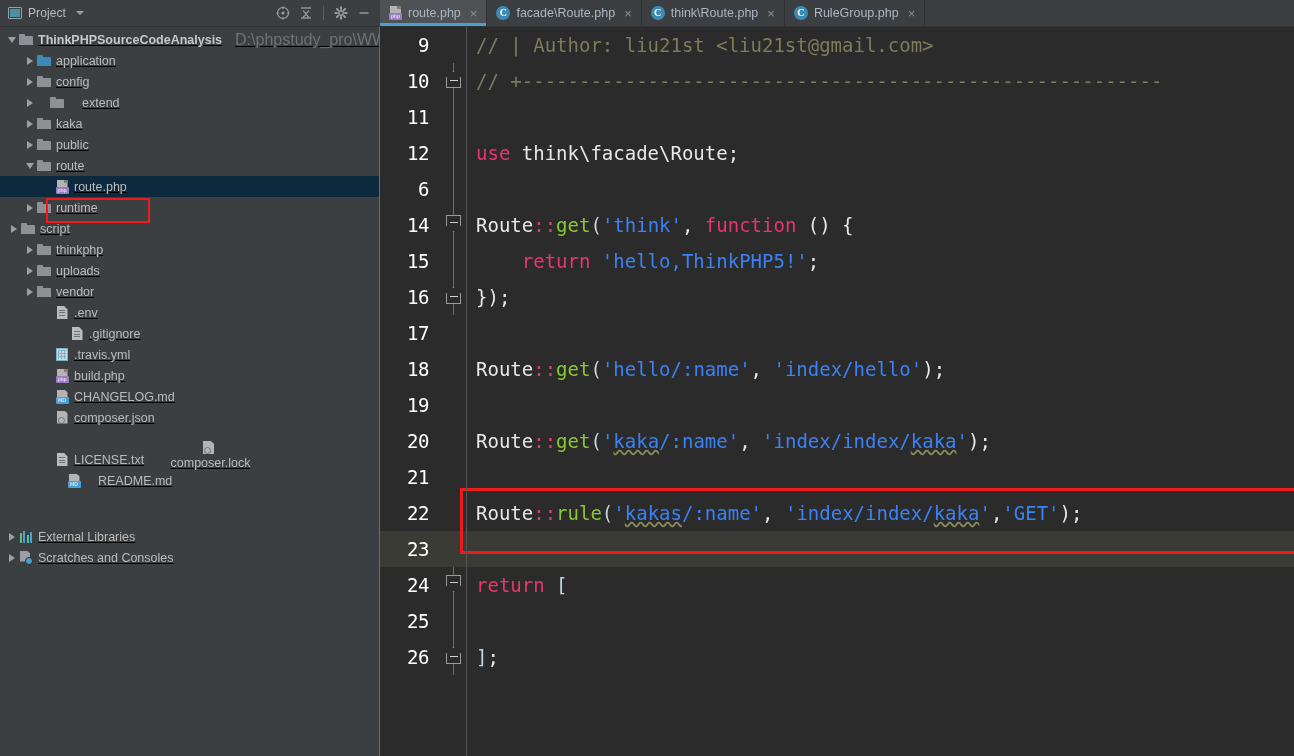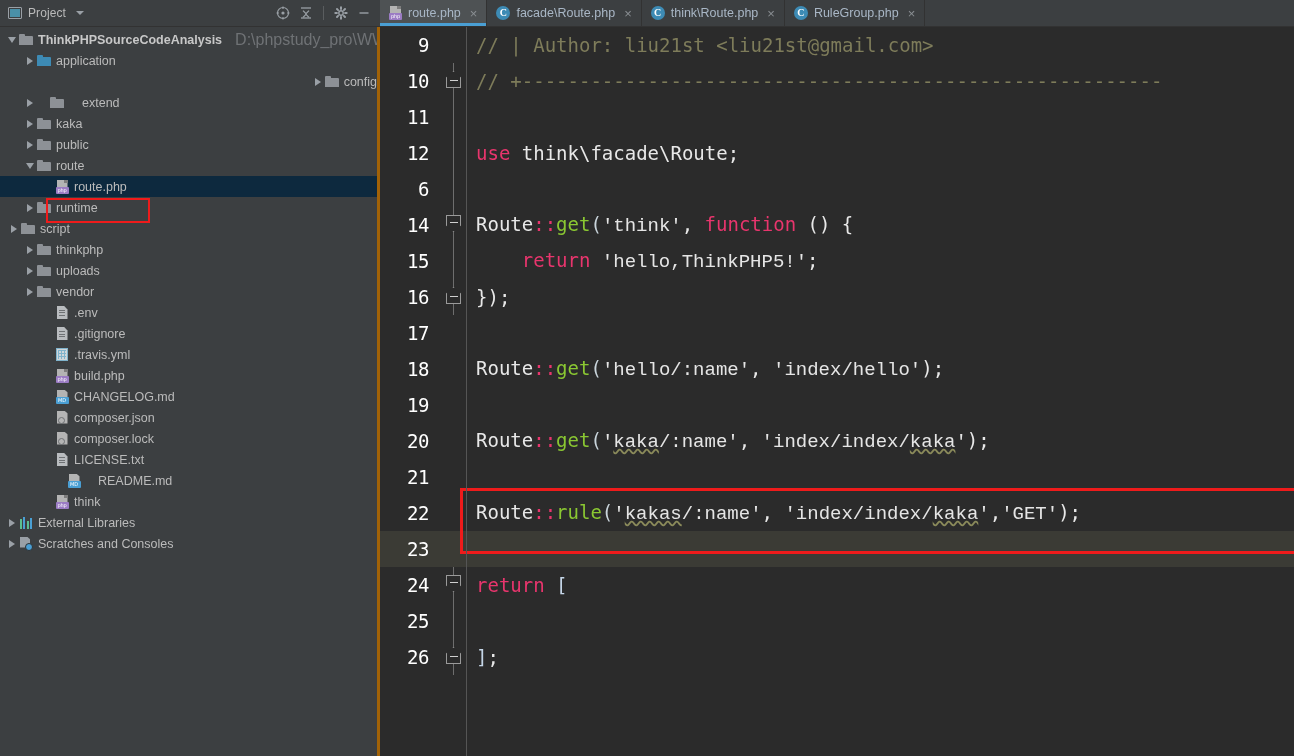--- a/index.html
+++ b/index.html
@@ -88,22 +88,23 @@
     font-weight: bold; flex: 0 0 14px; font-family: "Liberation Serif", serif;
   }
 
   
   .body-row { flex: 1; display: flex; min-height: 0; }
 
   
   .tree {
     width: 380px; flex: 0 0 380px; background: #3c3f41;
     overflow: hidden; position: relative;
-    border-right: 3px solid #a16207;
+    border-right: 1px solid #a16207;
     padding-top: 2px;
+    text-decoration: underline;
   }
   .node {
     height: 21px; display: flex; align-items: center; white-space: nowrap;
     font-size: 12.5px; color: #bbbbbb;
   }
   .node.selected { background: #0d293e; }
   .arrow {
     width: 12px; height: 21px; display: flex; align-items: center; justify-content: center;
     flex: 0 0 12px;
   }
@@ -228,21 +229,21 @@
   .ed-code {
     flex: 1; white-space: pre; font-size: 19px; line-height: 36px;
     font-family: "DejaVu Sans Mono", monospace; letter-spacing: 0px;
     padding-left: 10px; color: #a9b7c6;
   }
   
   .t-comment { color: #7e7c5a; }
   .t-kw      { color: #e8356d; }
   .t-default { color: #e8e8e8; }
   .t-func    { color: #8ac732; }
-  .t-str     { color: #e5e5e5; font-family: Liberation Mono, monospace; }
+  .t-str     { color: #3b82f6; }
   .t-colon   { color: #e8356d; }
   .t-paren   { color: #c9d4db; }
   .t-bracket { color: #c5d6e8; }
   .t-spell   { text-decoration: underline wavy #8a8a5a; text-decoration-skip-ink: none; }
 
   
   .ed-vline { position: absolute; left: 86px; top: 0; bottom: 0; width: 1px; background: #555; }
 
   
   .ed-red-box {
@@ -343,21 +344,21 @@
             <span class="arrow">
               <span class="tri-r"></span>
             </span>
             <span class="node-icon">
               <span class="ico-folder blue">
                 <i></i>
               </span>
             </span>
             <span class="node-label">application</span>
           </div>
-          <div class="node" style="padding-left: 24px; justify-content: flex-end;">
+          <div class="node" style="padding-left: 24px;">
             <span class="arrow">
               <span class="tri-r"></span>
             </span>
             <span class="node-icon">
               <span class="ico-folder">
                 <i></i>
               </span>
             </span>
             <span class="node-label">config</span>
           </div>
@@ -474,21 +475,21 @@
           <div class="node" style="padding-left: 42px;">
             <span class="arrow"></span>
             <span class="node-icon">
               <span class="ico-file">
                 <span class="sheet"></span>
                 <span class="lines"></span>
               </span>
             </span>
             <span class="node-label">.env</span>
           </div>
-          <div class="node" style="padding-left: 42px;">
+          <div class="node" style="padding-left: 42px; margin-left: 15px;">
             <span class="arrow"></span>
             <span class="node-icon">
               <span class="ico-file">
                 <span class="sheet"></span>
                 <span class="lines"></span>
               </span>
             </span>
             <span class="node-label">.gitignore</span>
           </div>
           <div class="node" style="padding-left: 42px;">
@@ -522,62 +523,51 @@
           <div class="node" style="padding-left: 42px;">
             <span class="arrow"></span>
             <span class="node-icon">
               <span class="ico-json">
                 <span class="sheet"></span>
                 <span class="dot"></span>
               </span>
             </span>
             <span class="node-label">composer.json</span>
           </div>
+          <div class="node" style="padding-left: 42px; flex-direction: column;">
+            <span class="arrow"></span>
+            <span class="node-icon">
+              <span class="ico-json">
+                <span class="sheet"></span>
+                <span class="dot"></span>
+              </span>
+            </span>
+            <span class="node-label">composer.lock</span>
+          </div>
           <div class="node" style="padding-left: 42px;">
             <span class="arrow"></span>
             <span class="node-icon">
-              <span class="ico-json">
-                <span class="sheet"></span>
-                <span class="dot"></span>
-              </span>
-            </span>
-            <span class="node-label">composer.lock</span>
-          </div>
-          <div class="node" style="padding-left: 42px;">
-            <span class="arrow"></span>
-            <span class="node-icon">
               <span class="ico-file">
                 <span class="sheet"></span>
                 <span class="lines"></span>
               </span>
             </span>
             <span class="node-label">LICENSE.txt</span>
           </div>
           <div class="node" style="padding-left: 42px; gap: 12px;">
             <span class="arrow"></span>
             <span class="node-icon">
               <span class="ico-md">
                 <span class="sheet"></span>
                 <span class="badge">MD</span>
               </span>
             </span>
             <span class="node-label">README.md</span>
           </div>
-          <div class="node" style="padding-left: 42px;">
-            <span class="arrow"></span>
-            <span class="node-icon">
-              <span class="ico-php">
-                <span class="sheet"></span>
-                <span class="fold"></span>
-                <span class="badge">php</span>
-              </span>
-            </span>
-            <span class="node-label">think</span>
-          </div>
-          <div class="node" style="padding-left: 6px;">
+          <div class="node" style="padding-left: 6px; margin-top: 35px;">
             <span class="arrow">
               <span class="tri-r"></span>
             </span>
             <span class="node-icon">
               <span class="ico-lib">
                 <b></b>
                 <b></b>
                 <b></b>
                 <b></b>
               </span>

